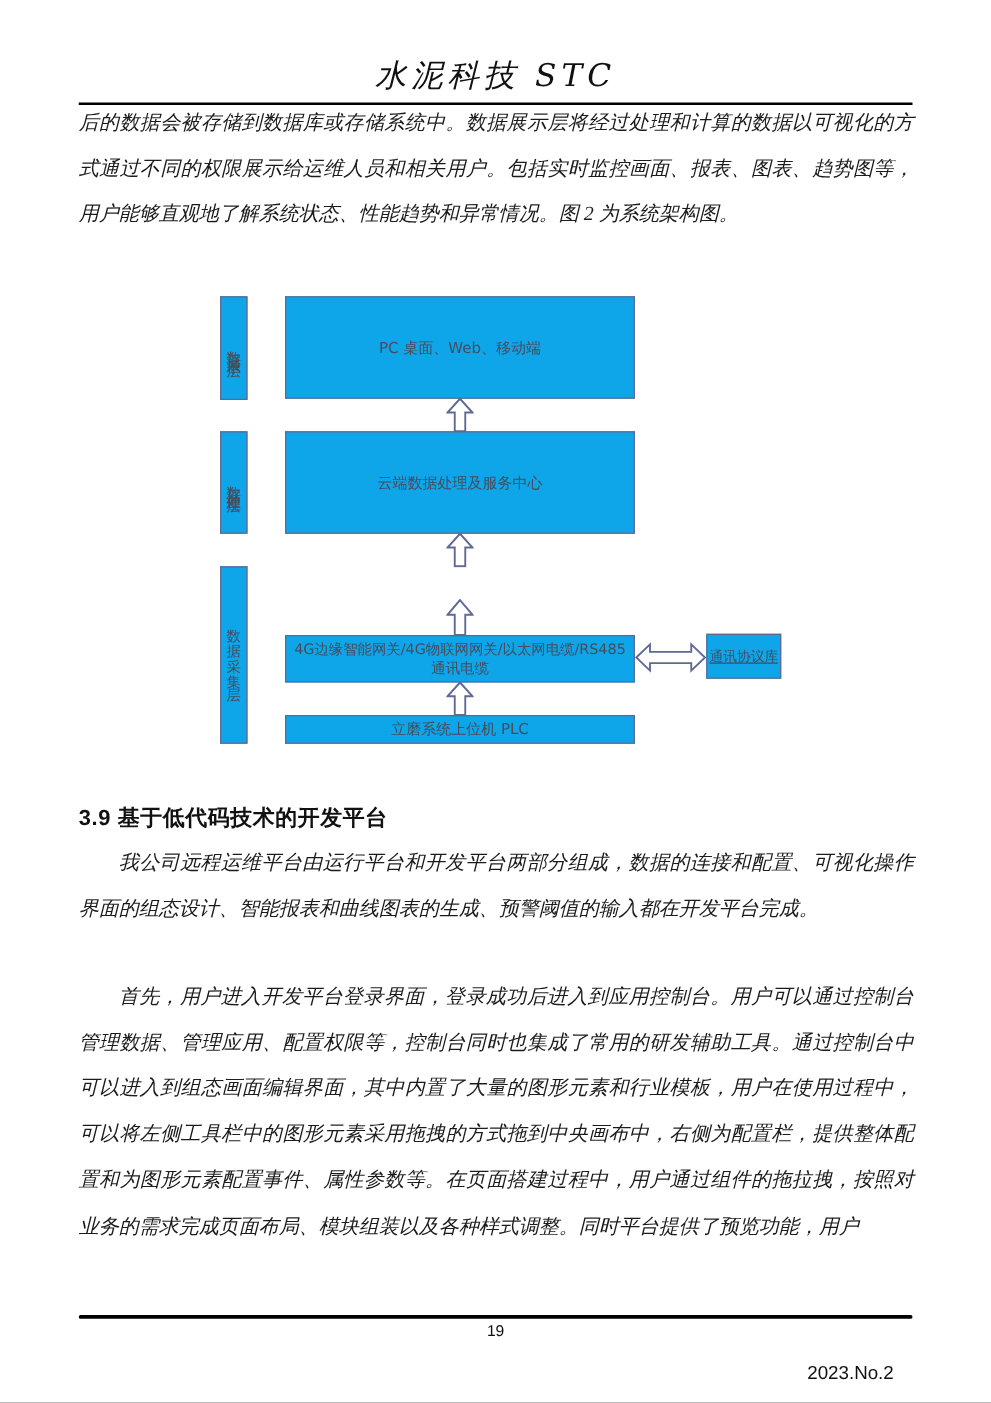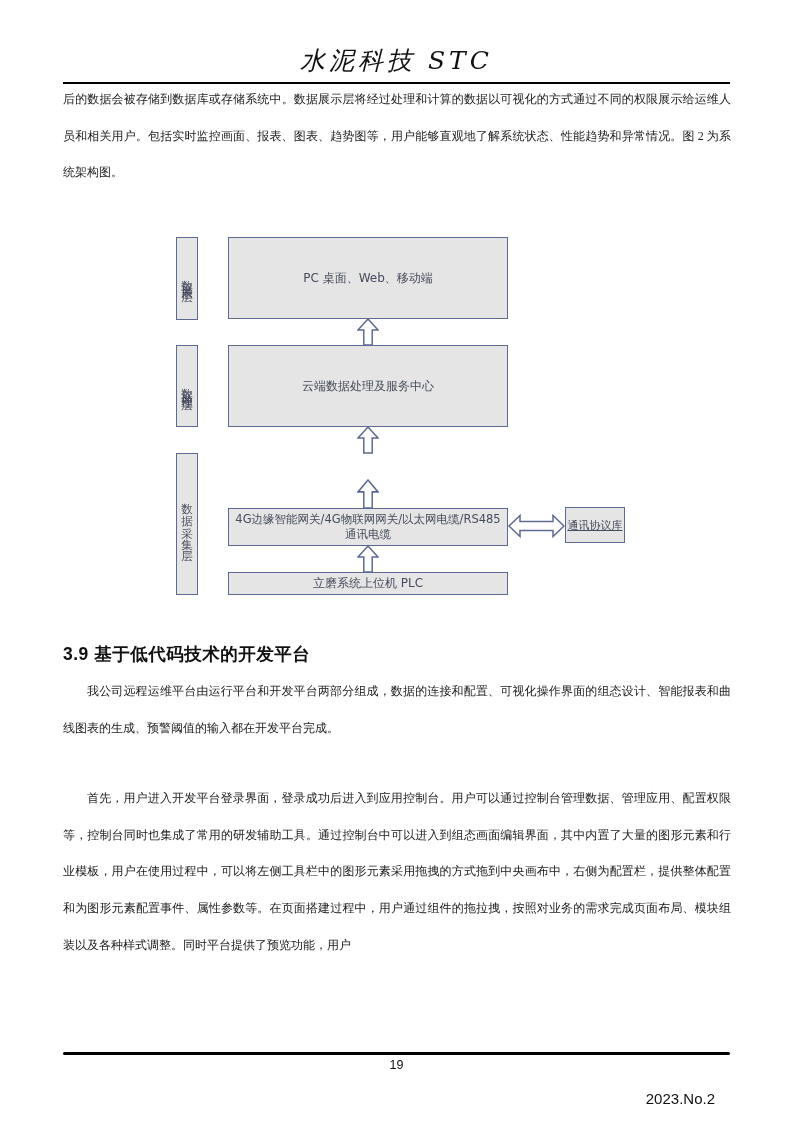--- a/index.html
+++ b/index.html
@@ -19,40 +19,41 @@
     font-style:italic;
     font-size:25px;letter-spacing:4px;color:#111;
   }
   .header-rule{
     position:absolute;top:82px;left:63px;width:667px;height:2px;
     background:#000;
   }
   
   .para{
     position:absolute;left:63px;width:668px;
-    font-size:12px;line-height:36.7px;
+    font-size:16px;line-height:36.7px;
     text-align:justify;text-justify:inter-character;
     color:#1b1b1b;
+    font-style:italic;
   }
   .para.indent{text-indent:2em;}
   #para1{top:81px;}
   #para2{top:673px;}
   #para3{top:780px;}
   .section-heading{
     position:absolute;top:642px;left:63px;
     font-family:"Liberation Sans","DejaVu Sans",sans-serif;
     font-weight:bold;font-size:17.5px;color:#111;
     letter-spacing:0.5px;
   }
   
   .fig-box{
     position:absolute;
     box-sizing:border-box;
     border:1.5px solid #5f6a94;
-    background:#e5e5e5;
+    background:#0ea5e9;
     font-family:"DejaVu Sans","Liberation Sans",sans-serif;
     color:#474c5c;
     display:flex;align-items:center;justify-content:center;
     text-align:center;
   }
   .layer-box{
     left:176px;width:22px;
     writing-mode:vertical-rl;text-orientation:upright;
     font-size:11.5px;line-height:22px;
   }

